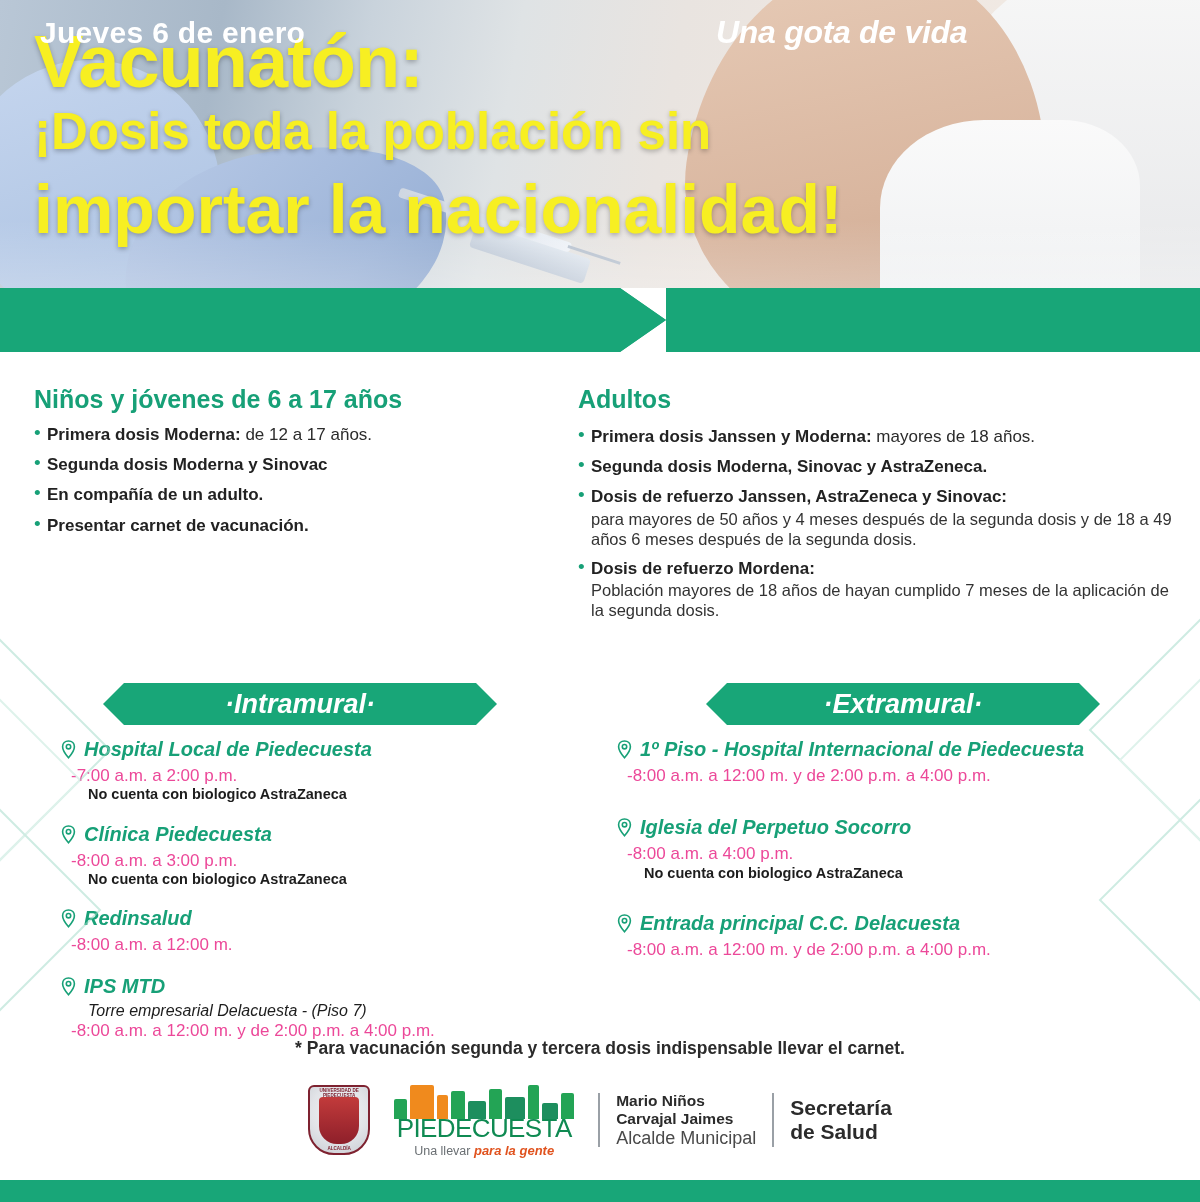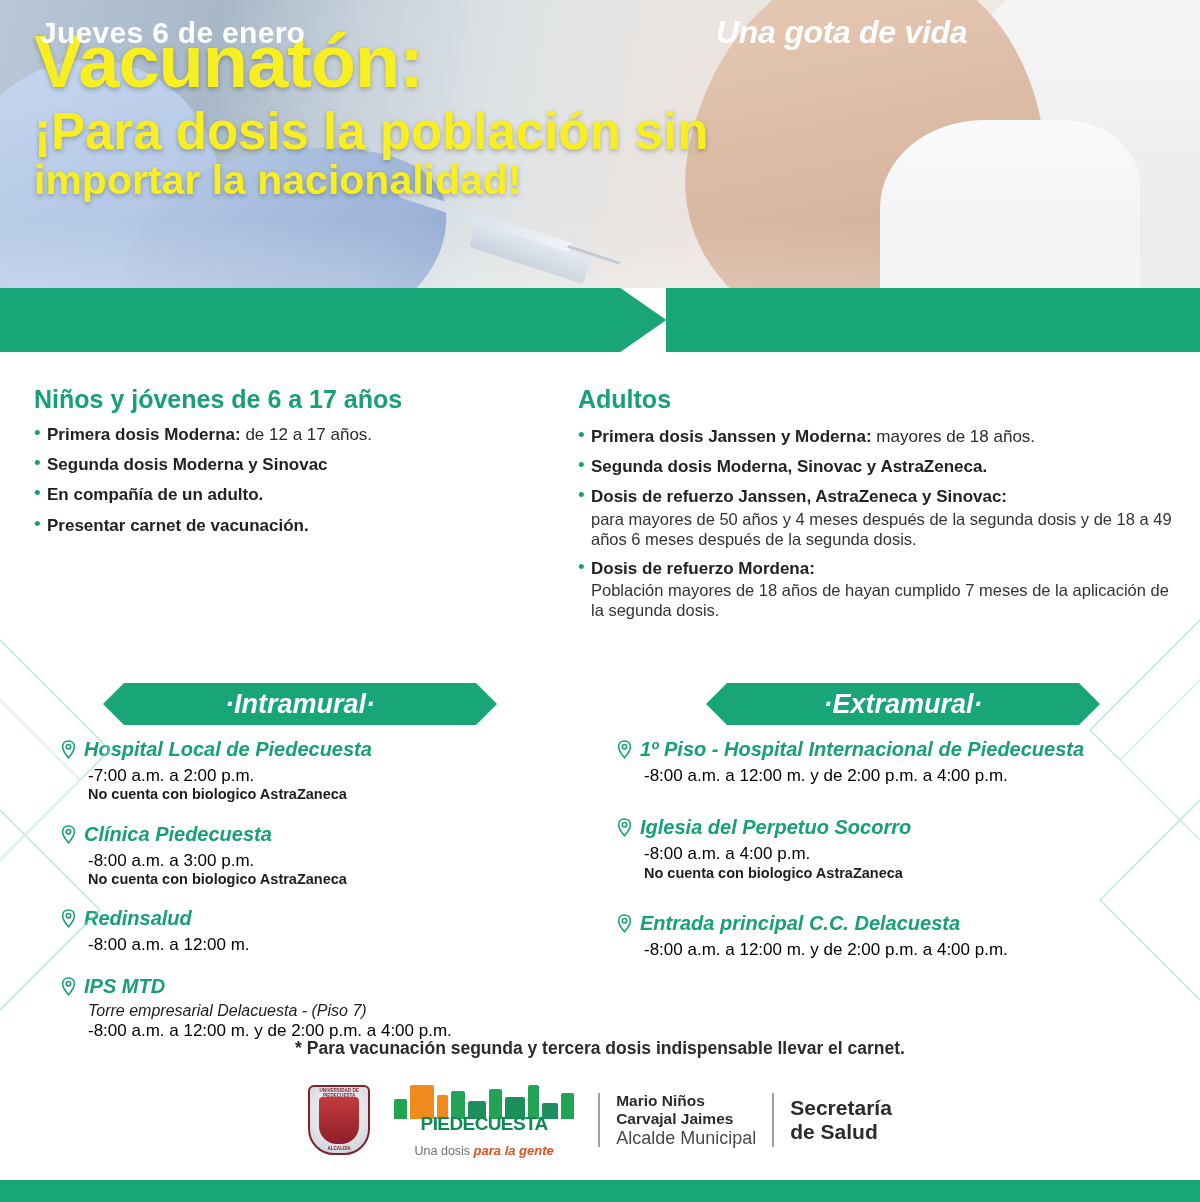--- a/index.html
+++ b/index.html
@@ -68,21 +68,21 @@
 
   .hero-title{
     position:absolute;left:34px;top:26px;width:900px;
     color:#f7ef22;
     font-weight:bold;
     line-height:0.98;
     text-shadow:0 2px 5px rgba(0,0,0,.28);
   }
   .hero-title .l1{font-size:74px;letter-spacing:-1px;display:block;}
   .hero-title .l2{font-size:51px;display:block;margin-top:8px;}
-  .hero-title .l3{font-size:41px;display:block;margin-top:4px;}
+  .hero-title .l3{font-size:68px;display:block;margin-top:20px;}
 
   
   .datebar{
     position:absolute;left:0;top:288px;width:1200px;height:64px;
     background:#18a678;
   }
   .datebar .notch{
     position:absolute;left:620px;top:0;width:0;height:0;
     border-top:32px solid #fff;
     border-bottom:32px solid #fff;
@@ -144,21 +144,21 @@
 
   
   .loc-col-left{position:absolute;left:60px;top:738px;width:500px;}
   .loc-col-right{position:absolute;left:616px;top:738px;width:560px;}
   .loc{margin-bottom:19px;}
   .loc-name{
     color:#17a077;font-size:20px;font-weight:bold;font-style:italic;display:flex;
     align-items:flex-start;gap:7px;line-height:1.15;
   }
   .pin{flex:0 0 auto;margin-top:2px;}
-  .loc-sub{color:#000000;font-size:17px;margin-left:28px;line-height:1.25;}
+  .loc-sub{color:#ec4899;font-size:17px;margin-left:11px;line-height:1.25;}
   .loc-note{color:#1d1d1d;font-size:14.5px;font-weight:bold;margin-left:28px;line-height:1.2;}
   .loc-italic{color:#1d1d1d;font-size:16px;font-weight:normal;font-style:italic;margin-left:28px;}
 
   .footnote{
     position:absolute;left:0;top:1038px;width:1200px;text-align:center;
     font-size:17.5px;font-weight:bold;color:#2b2b2b;
   }
 
   
   .footer{
@@ -180,21 +180,21 @@
   .crest .tx-bot{position:absolute;bottom:1px;left:0;right:0;font-size:4.6px;color:#7e2230;}
   .pied-logo{position:relative;width:196px;height:74px;}
   .pied-logo .skyline{
     position:absolute;left:8px;top:0;width:180px;height:36px;display:flex;align-items:flex-end;gap:3px;
   }
   .pied-logo .sk{background:#23a455;border-radius:2px 2px 0 0;}
   .pied-logo .sk.o{background:#f08a1d;}
   .pied-logo .sk.g2{background:#1d8e5e;}
   .pied-word{
     position:absolute;left:0;top:30px;width:196px;text-align:center;
-    font-size:19px;font-weight:bold;color:#0f8a52;letter-spacing:-.6px;
+    font-size:26px;font-weight:normal;color:#0f8a52;letter-spacing:-.6px;
   }
   .pied-tag{
     position:absolute;left:0;top:60px;width:196px;text-align:center;font-size:12.5px;color:#6a6f73;
   }
   .pied-tag i{color:#e0531f;font-weight:bold;font-size:13px;}
   .vline{width:2px;height:54px;background:#9aa0a6;}
   .mayor{font-size:15.5px;line-height:1.16;color:#2b2b2b;font-weight:bold;}
   .mayor .sub{font-size:18px;font-weight:normal;color:#4a4a4a;}
   .sec-salud{font-size:21px;line-height:1.16;color:#2b2b2b;font-weight:bold;}
 
@@ -212,21 +212,21 @@
     <div class="shoulder"></div>
     <div class="arm"></div>
     <div class="shirt"></div>
     <div class="glove2"></div>
     <div class="glove"></div>
     <div class="needle-body"></div>
     <div class="syringe"></div>
     <div class="hero-fade"></div>
     <div class="hero-title">
       <span class="l1">Vacunatón:</span>
-      <span class="l2">¡Para dosis la población sin</span>
+      <span class="l2">¡Dosis toda la población sin</span>
       <span class="l3">importar la nacionalidad!</span>
     </div>
   </div>
 
   <div class="datebar">
     <div class="notch"></div>
     <div class="rightpanel"></div>
   </div>
   <div class="date-text">Jueves 6 de enero</div>
   <div class="slogan">Una gota de vida</div>
@@ -388,21 +388,21 @@
         <div class="sk" style="width:16px;height:28px;"></div>
         <div class="sk g2" style="width:20px;height:18px;"></div>
         <div class="sk" style="width:14px;height:30px;"></div>
         <div class="sk g2" style="width:22px;height:22px;"></div>
         <div class="sk" style="width:12px;height:34px;"></div>
         <div class="sk g2" style="width:18px;height:16px;"></div>
         <div class="sk" style="width:14px;height:26px;"></div>
       </div>
       <div class="pied-word">PIEDECUESTA</div>
       <div class="pied-tag">
-        <span>Una dosis </span><i>para la gente</i>
+        <span>Una llevar </span><i>para la gente</i>
       </div>
     </div>
 
     <div class="vline"></div>
 
     <div class="mayor">
       <div>Mario Niños</div>
       <div>Carvajal Jaimes</div>
       <div class="sub">Alcalde Municipal</div>
     </div>

